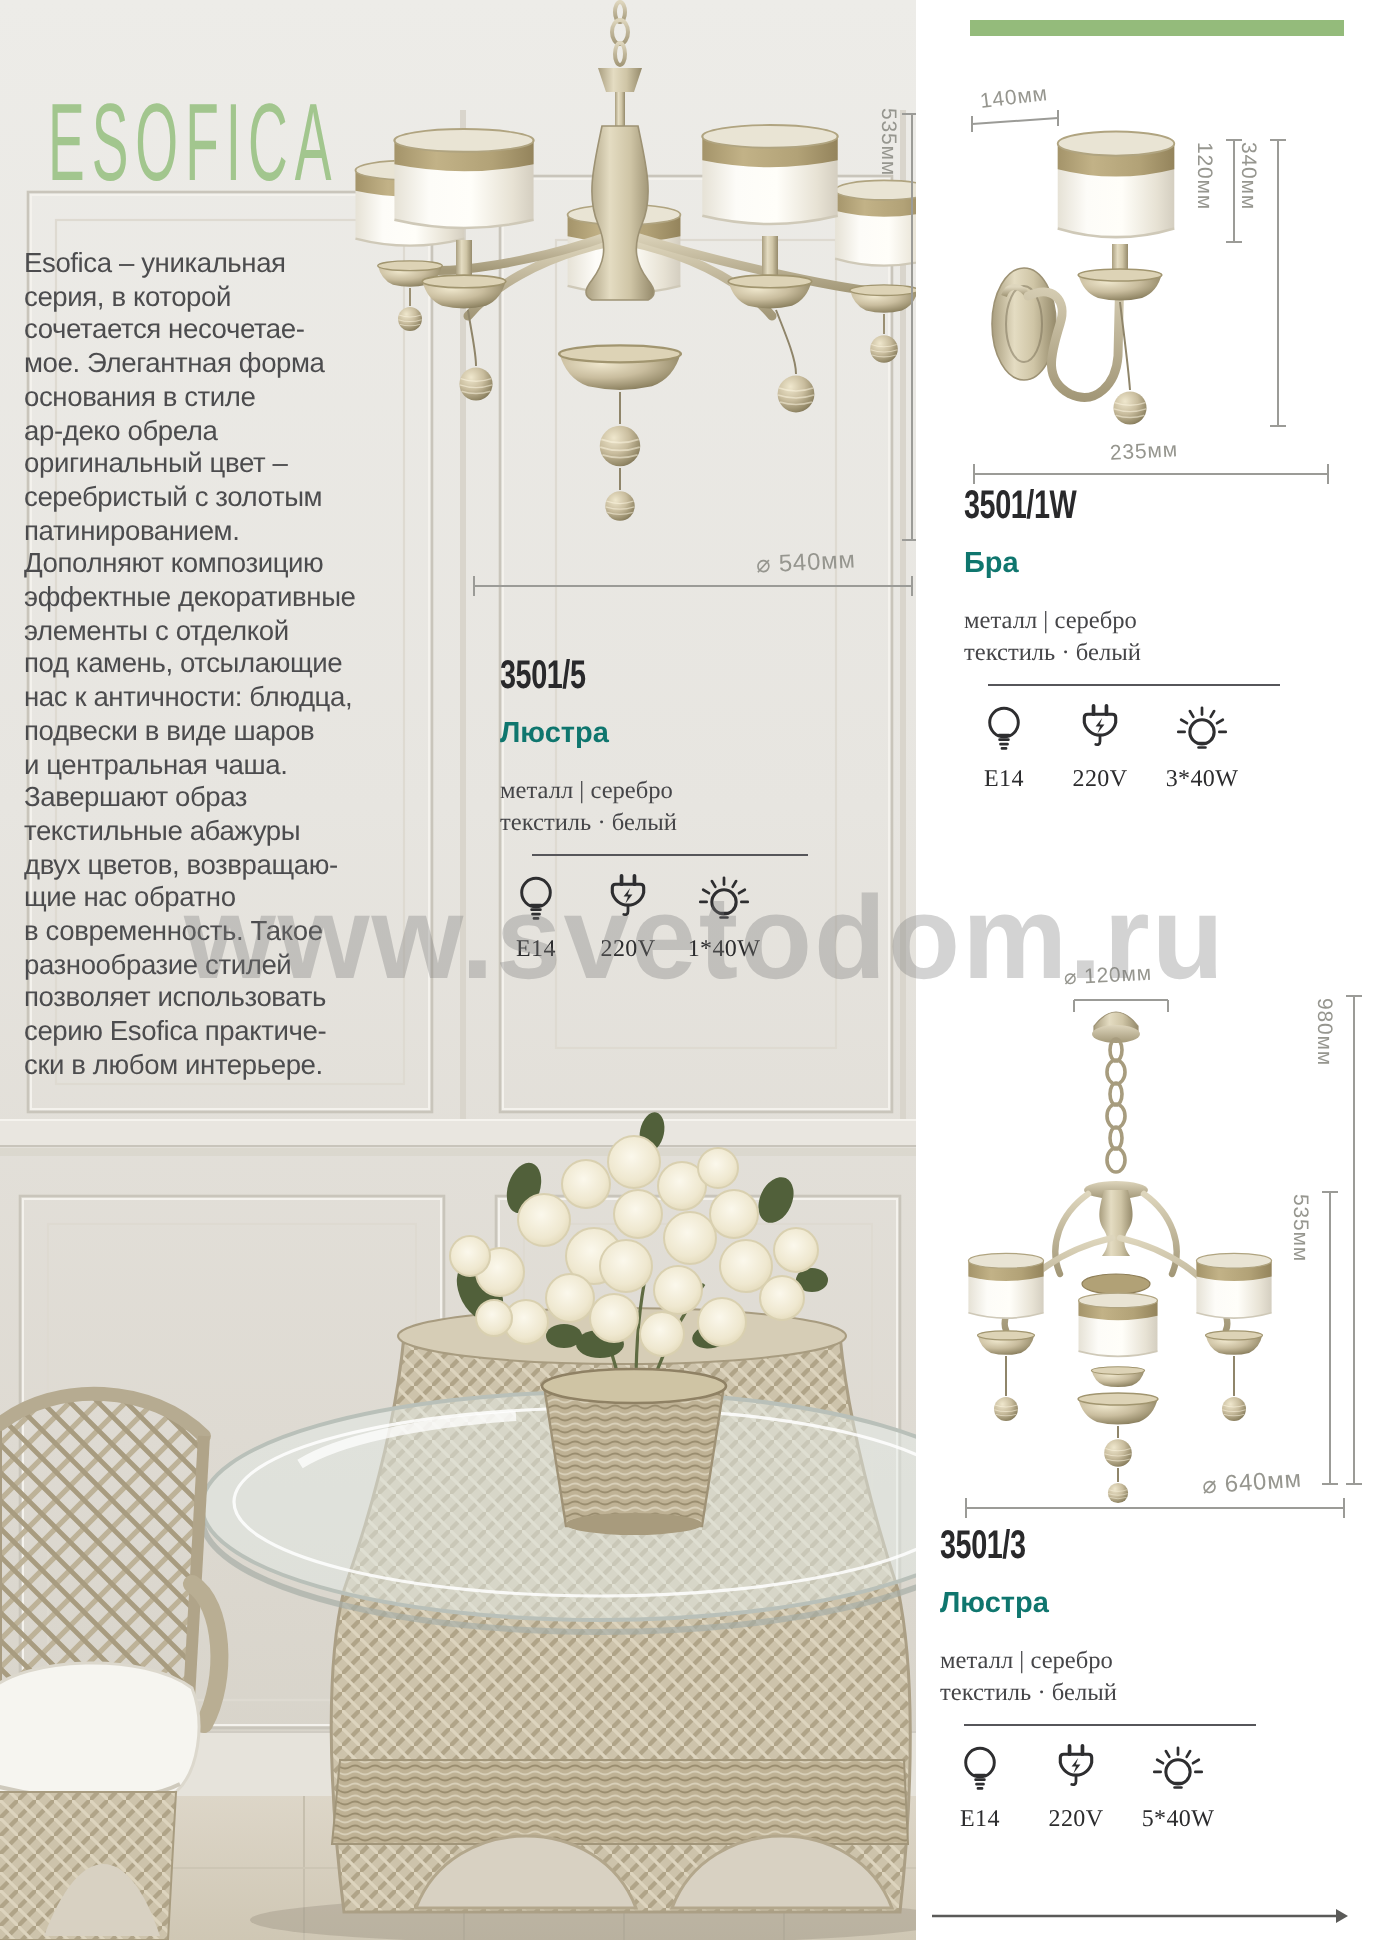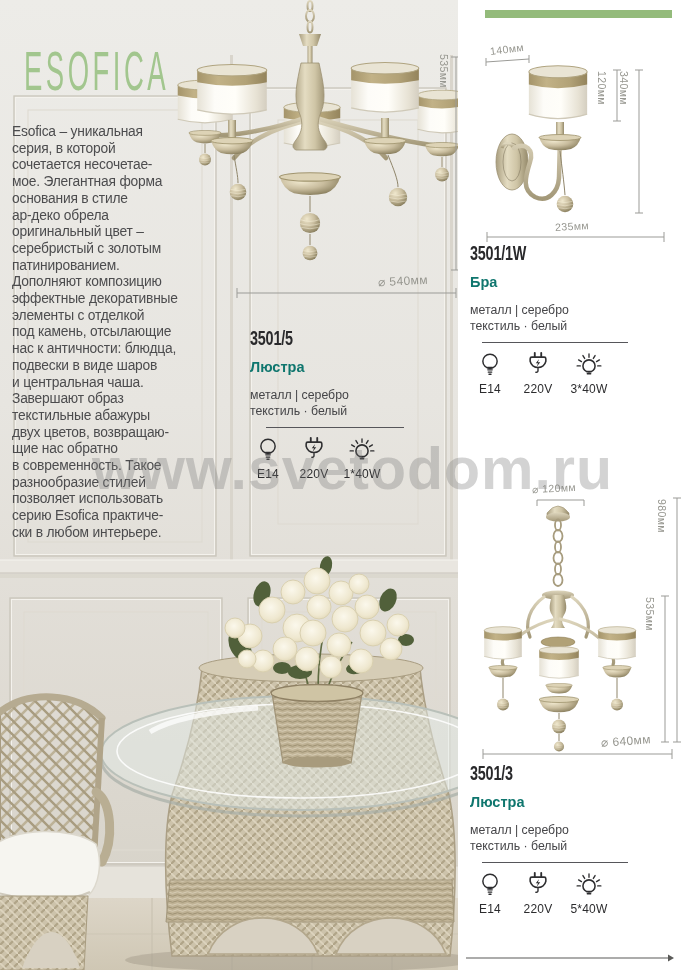--- a/index.html
+++ b/index.html
@@ -14,26 +14,26 @@
       color:#a2c68e;letter-spacing:7px;transform:scaleX(.5);transform-origin:left top;
       white-space:nowrap;line-height:1;}
   .intro{position:absolute;left:12px;top:124px;font-size:13.8px;line-height:16.7px;
       color:#4c4c4e;white-space:pre;letter-spacing:-0.2px;}
 
   
   .info{position:absolute;width:170px;color:#2c2c2e;}
   .code{font-size:20px;font-weight:700;letter-spacing:-.3px;transform:scaleX(.72);
         transform-origin:left top;white-space:nowrap;color:#29292b;line-height:1;}
   .ptype{margin-top:11px;font-size:14.5px;font-weight:700;color:#0f766e;}
-  .mats{margin-top:13px;font-size:12.3px;line-height:15.5px;color:#454548;}
+  .mats{margin-top:13px;font-size:12.3px;line-height:15.5px;color:#454548;font-family:Liberation Serif, serif;}
   .rule{margin-top:8px;border:0;border-top:1.5px solid #56565a;}
   .specs{position:relative;height:56px;margin-top:7px;}
   .spec{position:absolute;top:0;text-align:center;}
   .spec-icon{display:block;margin:0 auto;color:#2e2e30;}
-  .spec-label{margin-top:4px;font-size:12px;color:#2c2c2e;letter-spacing:.2px;}
+  .spec-label{margin-top:4px;font-size:12px;color:#2c2c2e;letter-spacing:.2px;font-family:Liberation Serif, serif;}
 
   
   .right-panel{position:absolute;left:458px;top:0;width:240px;height:970px;background:#ffffff;}
   .green-bar{position:absolute;left:27px;top:10px;width:187px;height:8px;background:#94bb7b;}
 
   
   .dim{position:absolute;font-size:10.5px;color:#96968f;letter-spacing:.4px;white-space:nowrap;}
   .dim-v{writing-mode:vertical-rl;}
   .dim-lg{font-size:12px;}
 
@@ -404,21 +404,21 @@
         <line x1="29" y1="237" x2="206" y2="237"></line>
         <line x1="29" y1="232" x2="29" y2="242"></line>
           <line x1="206" y1="232" x2="206" y2="242"></line>
       </g>
     </svg>
     <span class="dim" style="left:32px;top:43px;transform:rotate(-7deg)">140мм</span>
     <span class="dim dim-v" style="left:138px;top:71px">120мм</span>
     <span class="dim dim-v" style="left:160px;top:71px">340мм</span>
     <span class="dim" style="left:97px;top:220px;transform:rotate(-3deg)">235мм</span>
 
-    <div class="info" style="left:12px;top:243px">
+    <div class="info" style="left:24px;top:243px">
       <div class="code">3501/1W</div>
       <div class="ptype">Бра</div>
       <div class="mats">
         <div>металл  |  серебро</div>
         <div>текстиль  ·  белый</div>
       </div>
       <hr class="rule" style="width:146px">
       <div class="specs">
         <div class="spec" style="left:0;width:40px">
           <svg class="spec-icon" width="22" height="27">

